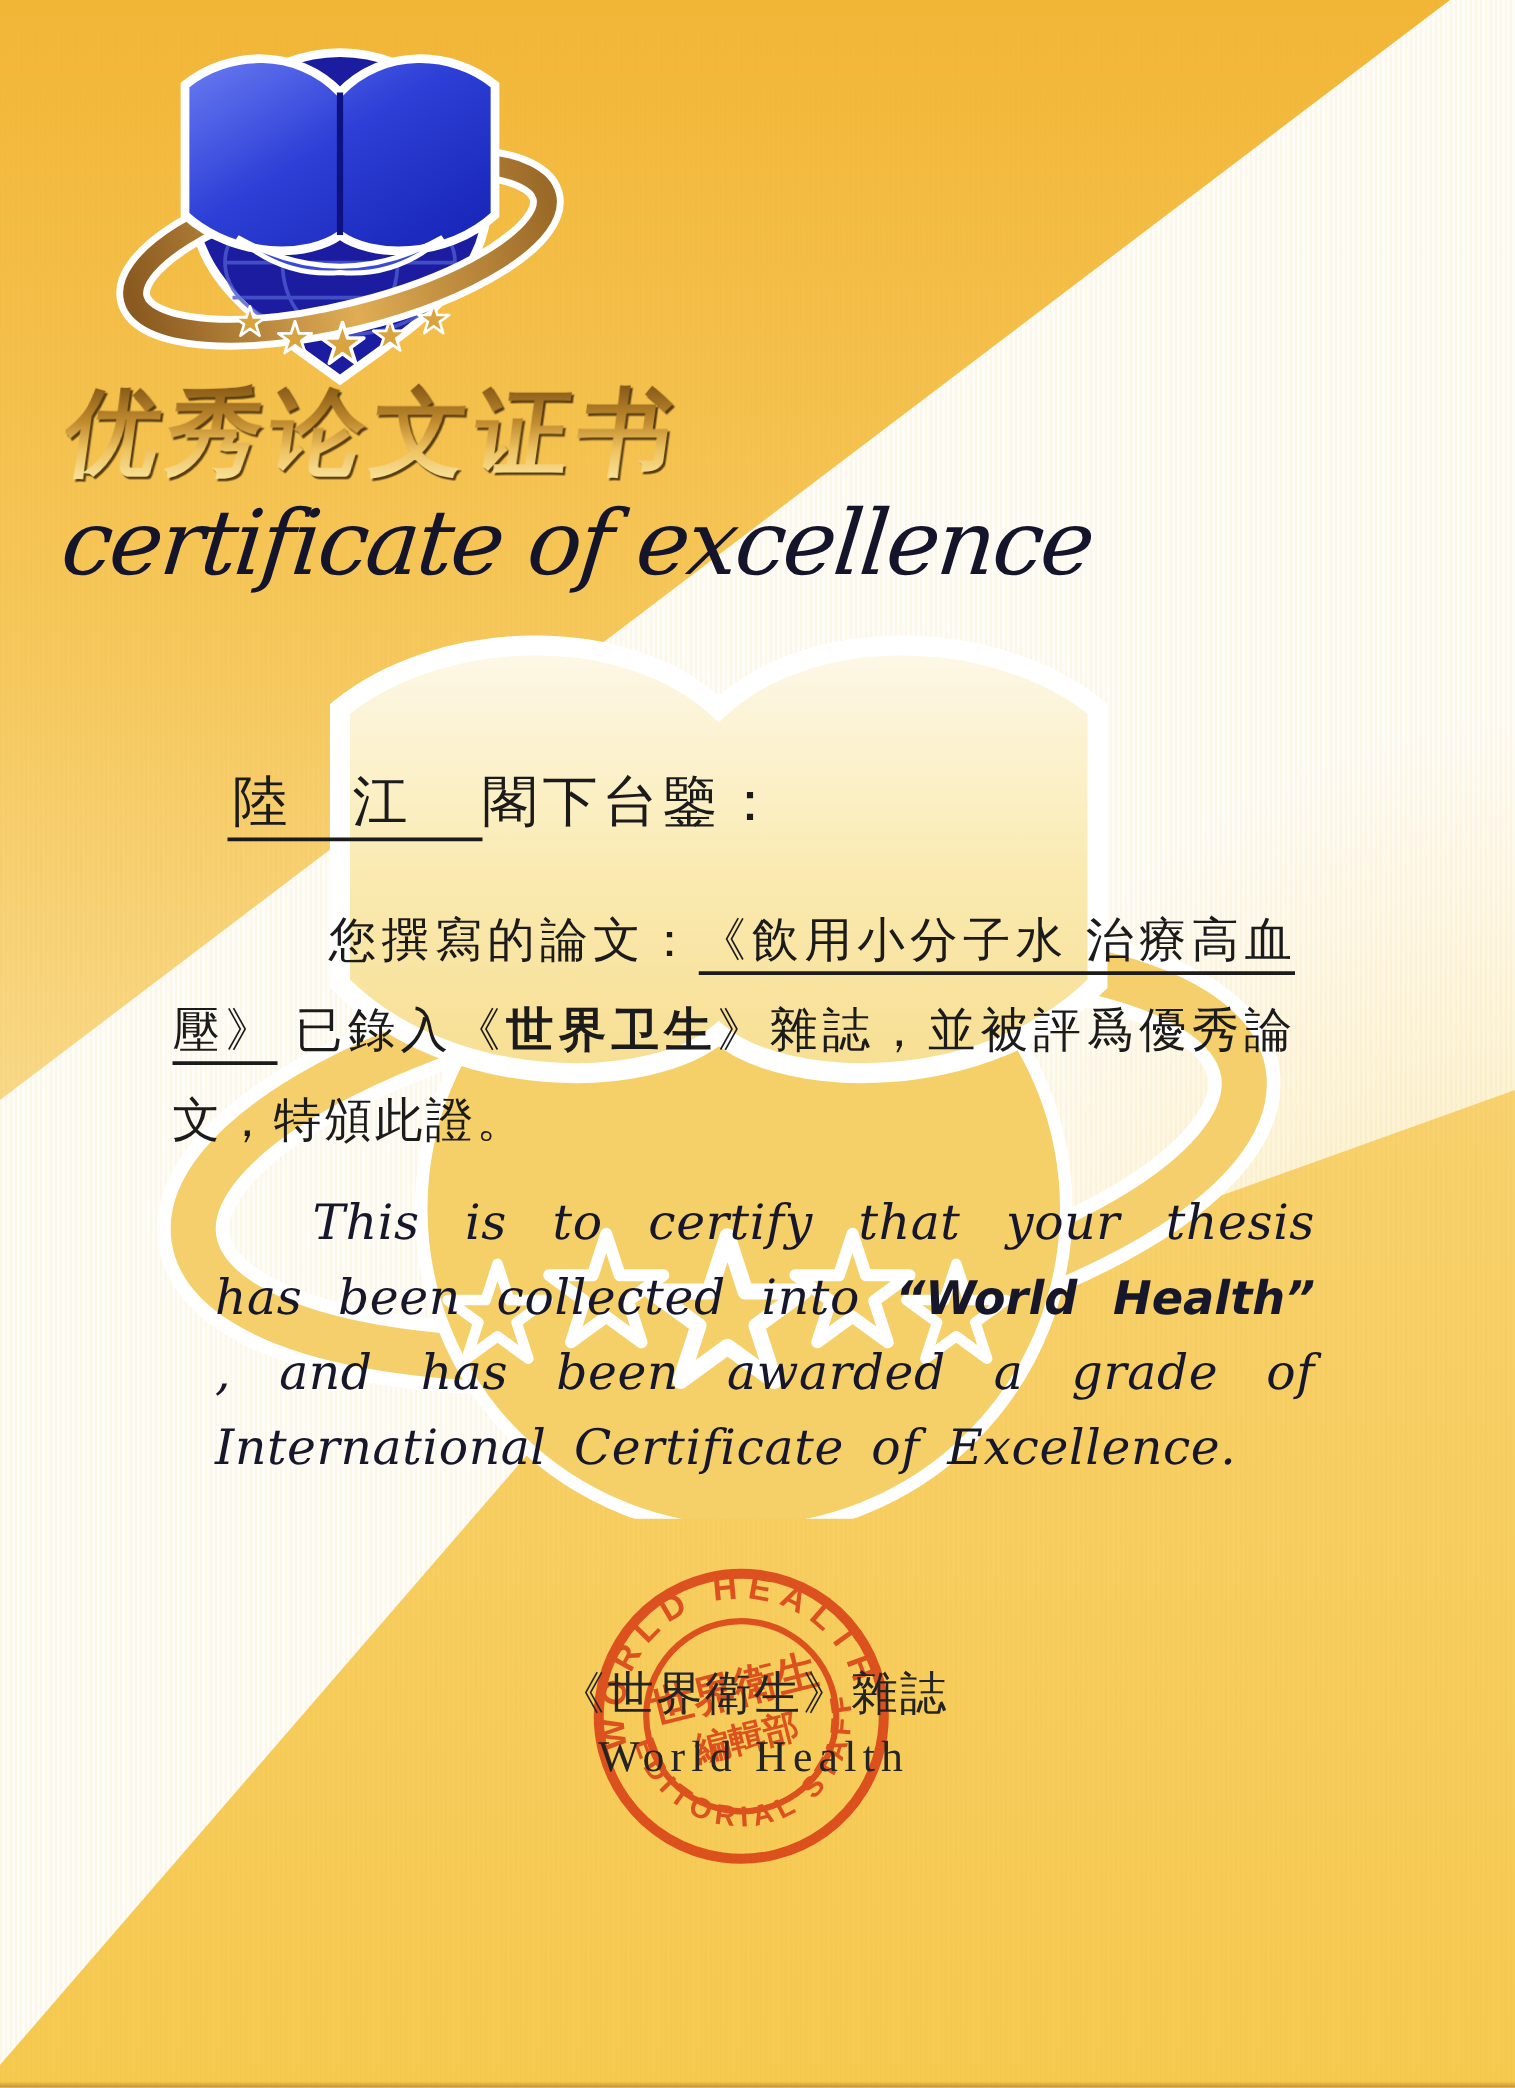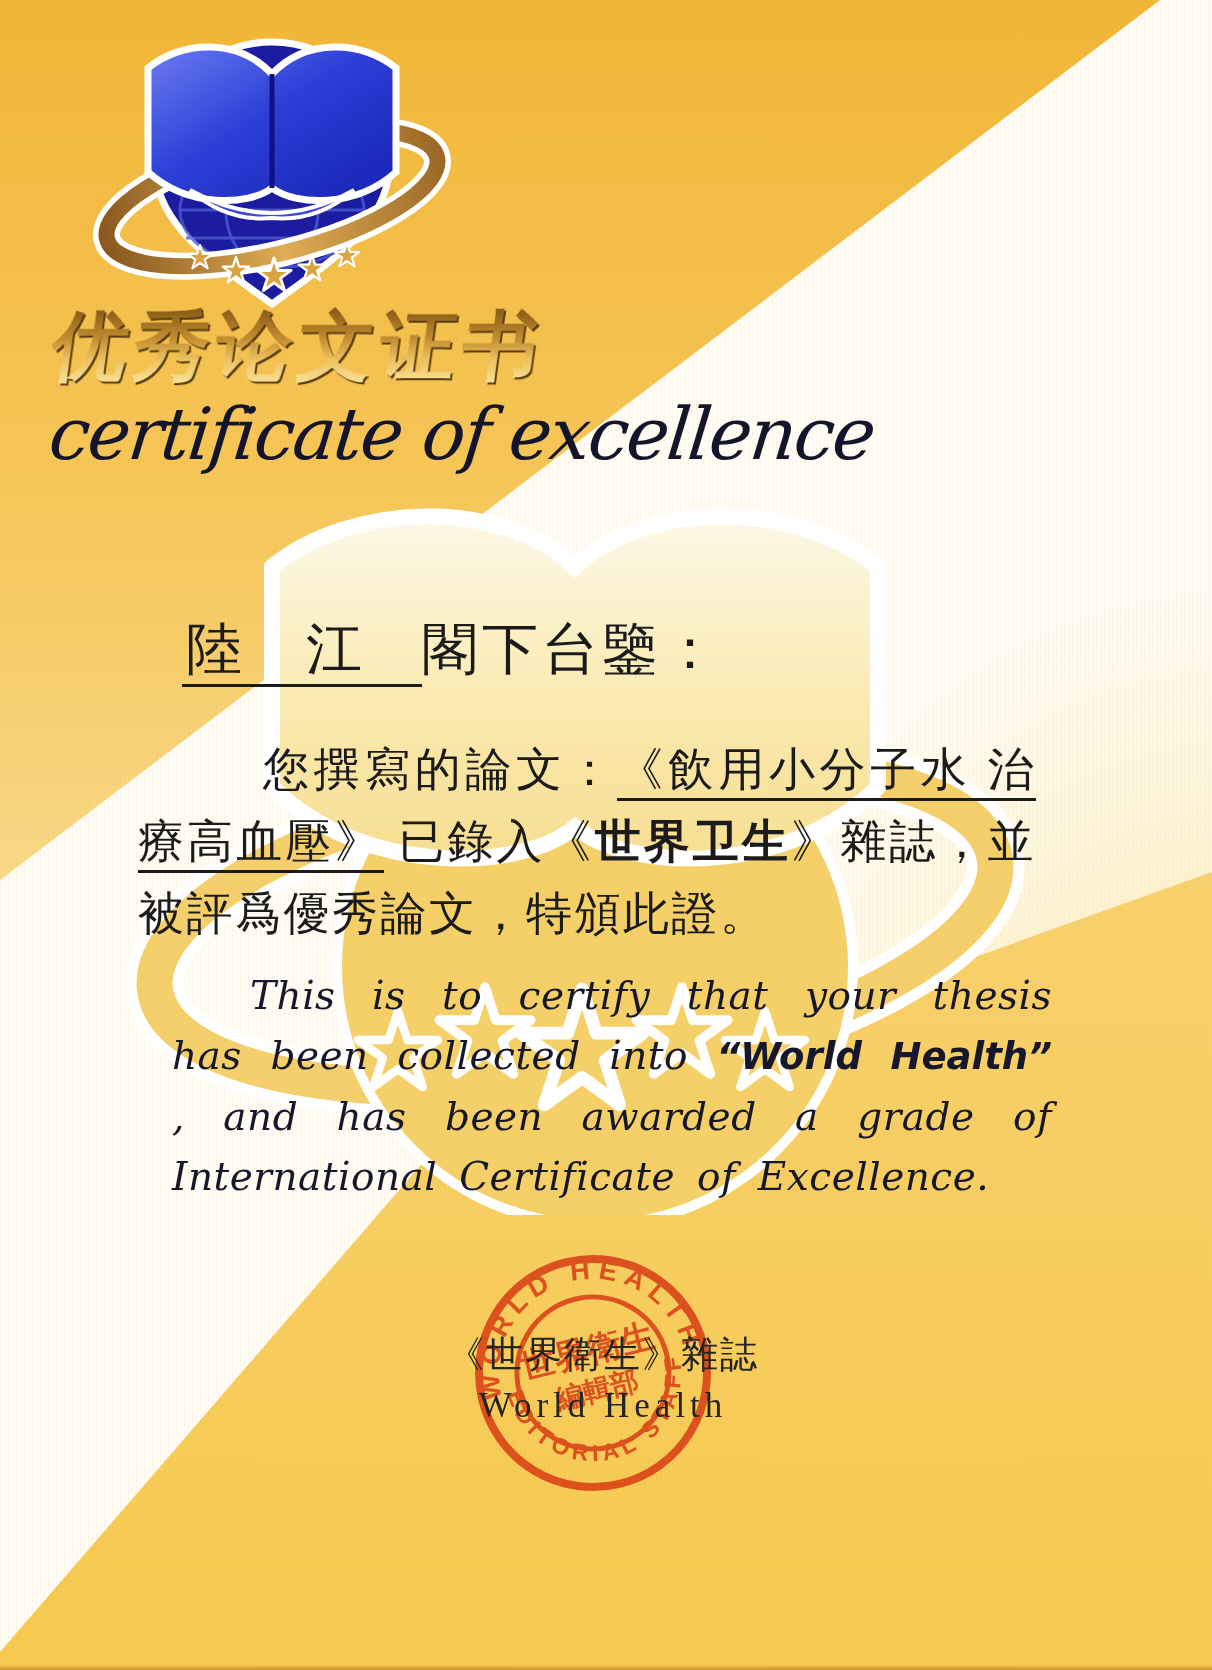--- a/index.html
+++ b/index.html
@@ -46,24 +46,24 @@
     filter:drop-shadow(2.5px 2.5px 0 rgba(60,38,6,0.85));
   }
   .title-en {
     position:absolute; left:50px; top:392px; z-index:6;
     font-family:"DejaVu Serif", serif; font-style:italic;
     font-size:72px; letter-spacing:-2px; color:#14142a;
     transform:skewX(-6deg);
   }
   
   .body-block { position:absolute; left:138px; top:612px; width:898px; z-index:6; color:#1b1b1b; }
-  .salutation { font-size:56px; letter-spacing:4px; padding-left:44px; white-space:nowrap; }
+  .salutation { font-size:44px; letter-spacing:4px; padding-left:44px; white-space:nowrap; }
   .salu-name { border-bottom:3px solid #1b1b1b; padding:0 56px 4px 4px; }
   .para-cn {
-    margin:46px 0 0 0; font-size:46px; line-height:72px; letter-spacing:2.5px;
+    margin:46px 0 0 0; font-size:38px; line-height:72px; letter-spacing:2.5px;
     text-align:justify; text-indent:125px;
   }
   .u-thesis { border-bottom:3px solid #1b1b1b; padding-bottom:3px; }
   .b-mag { font-weight:bold; }
   .para-en {
     margin:16px 0 0 34px; width:880px;
     font-family:"DejaVu Serif", serif; font-style:italic;
     font-size:39px; line-height:60px; word-spacing:9px; letter-spacing:0.5px;
     text-align:justify; text-indent:78px; color:#17172b;
   }

